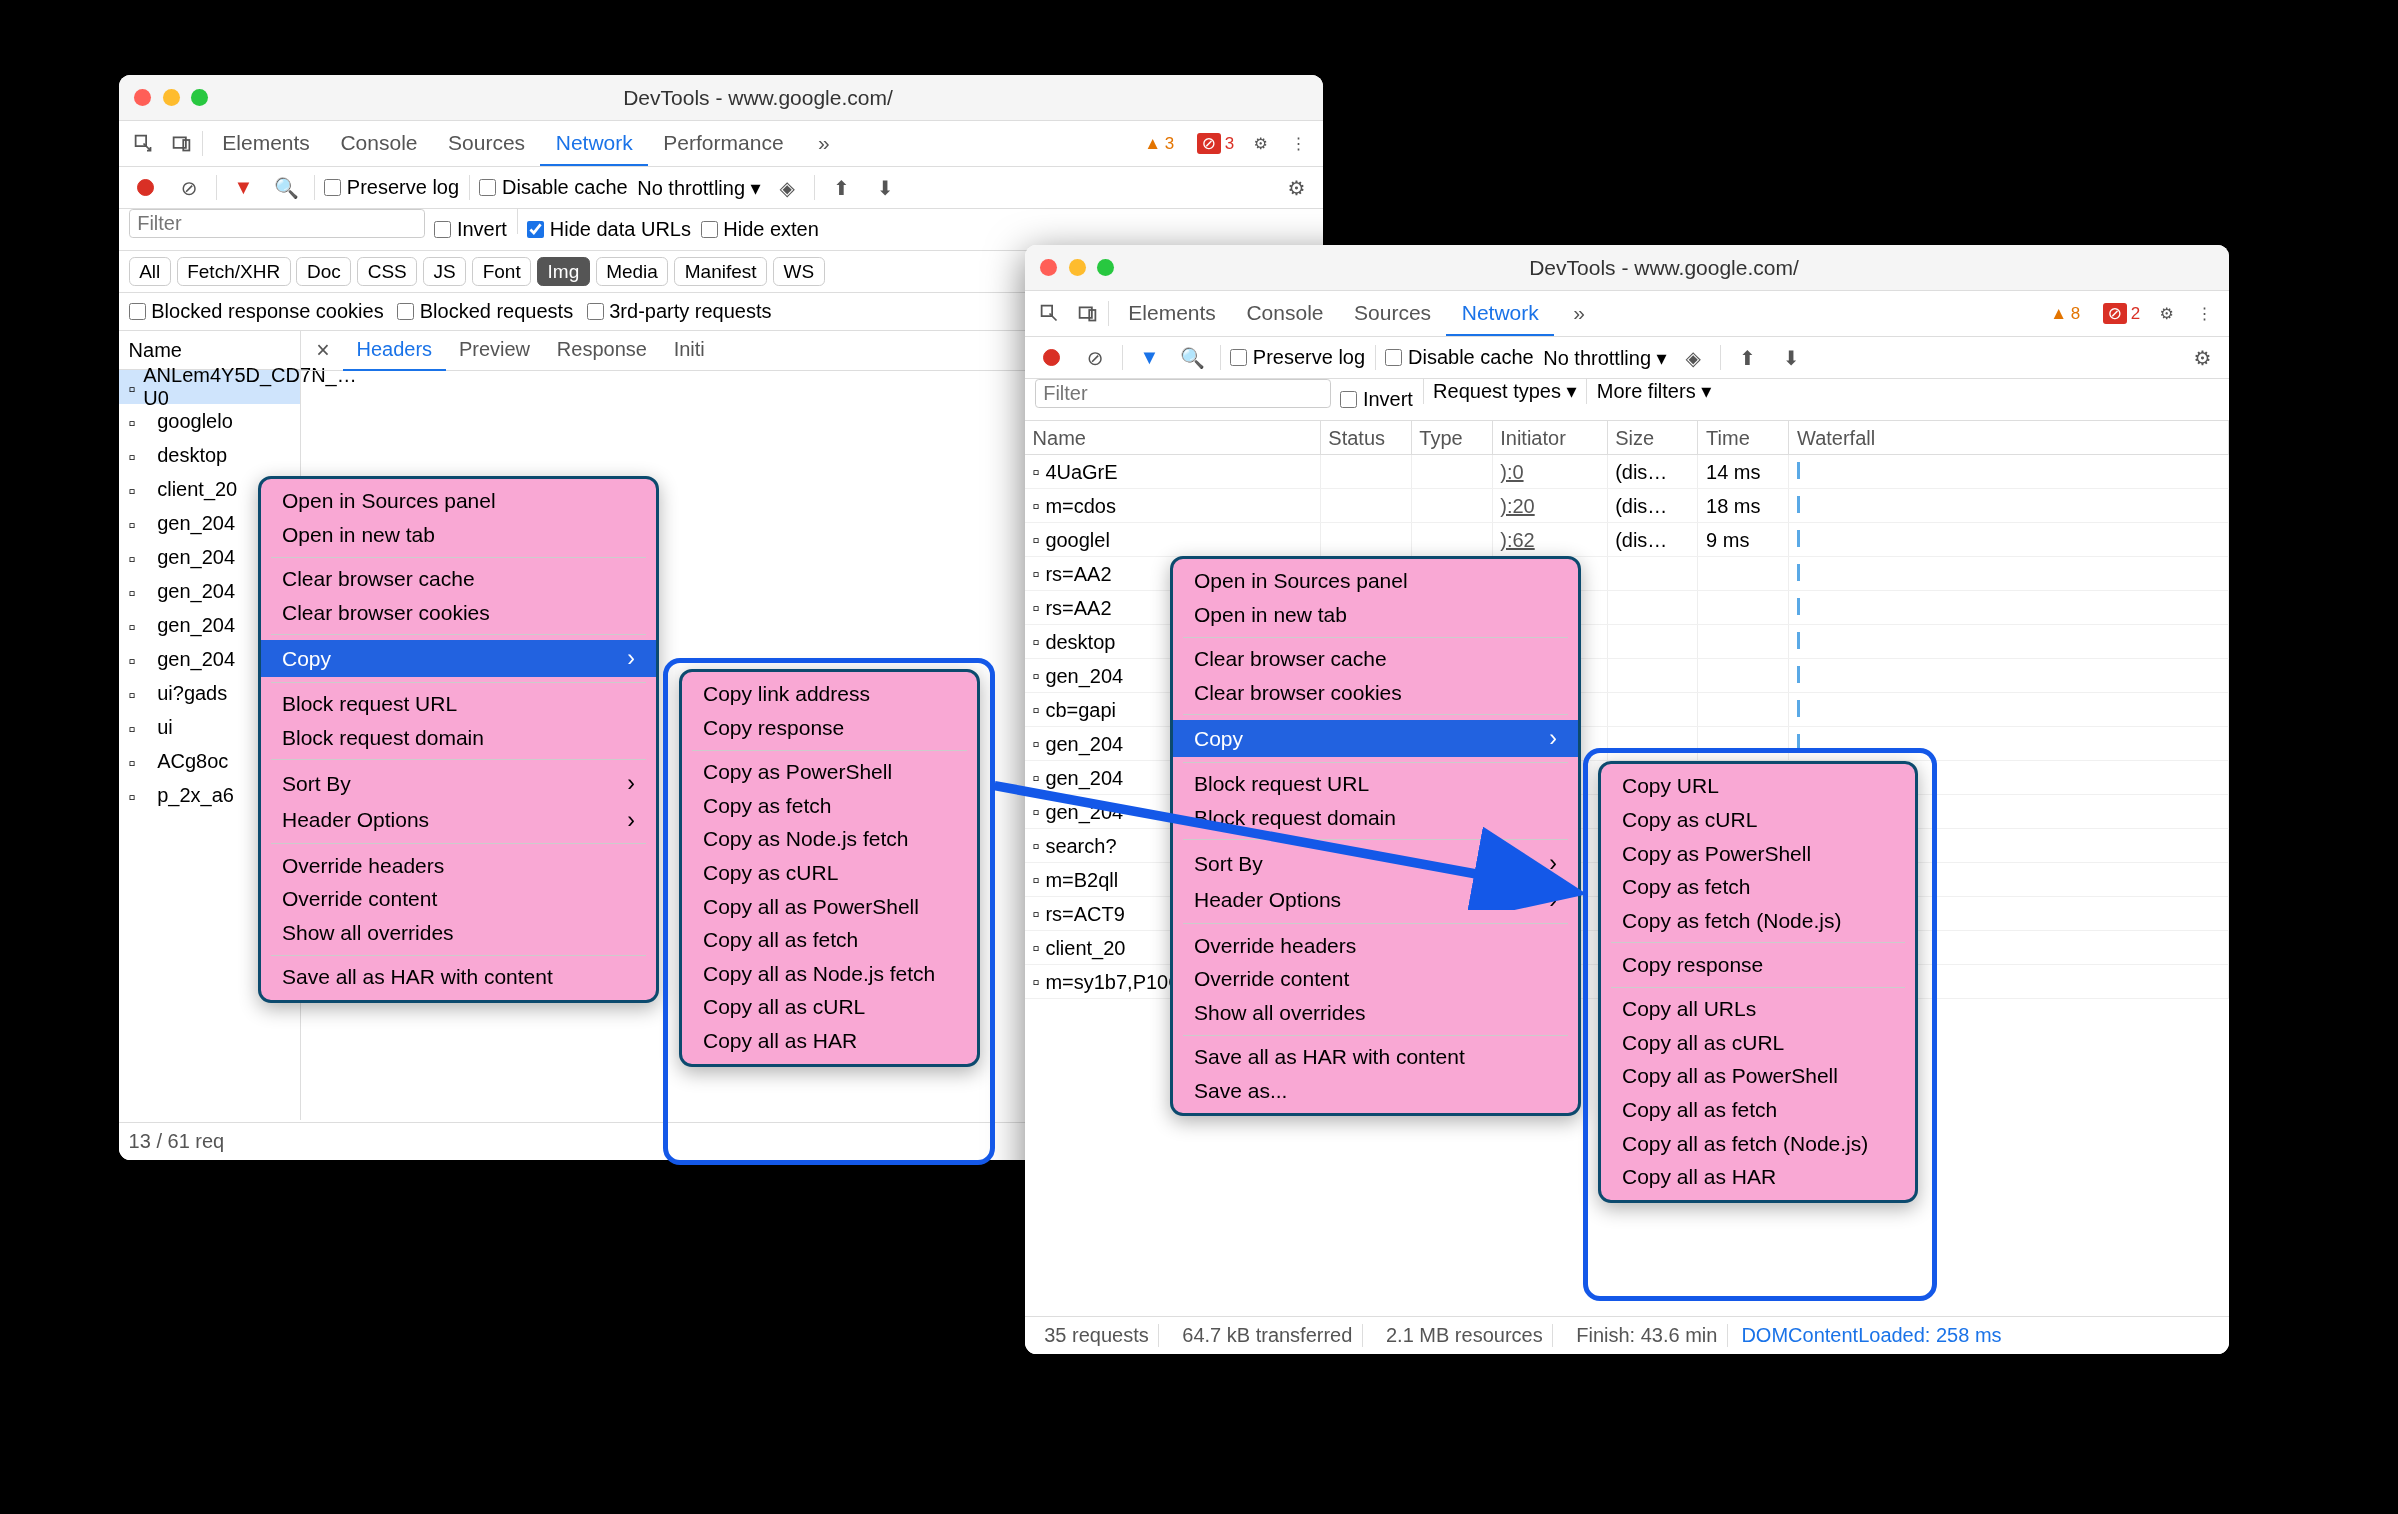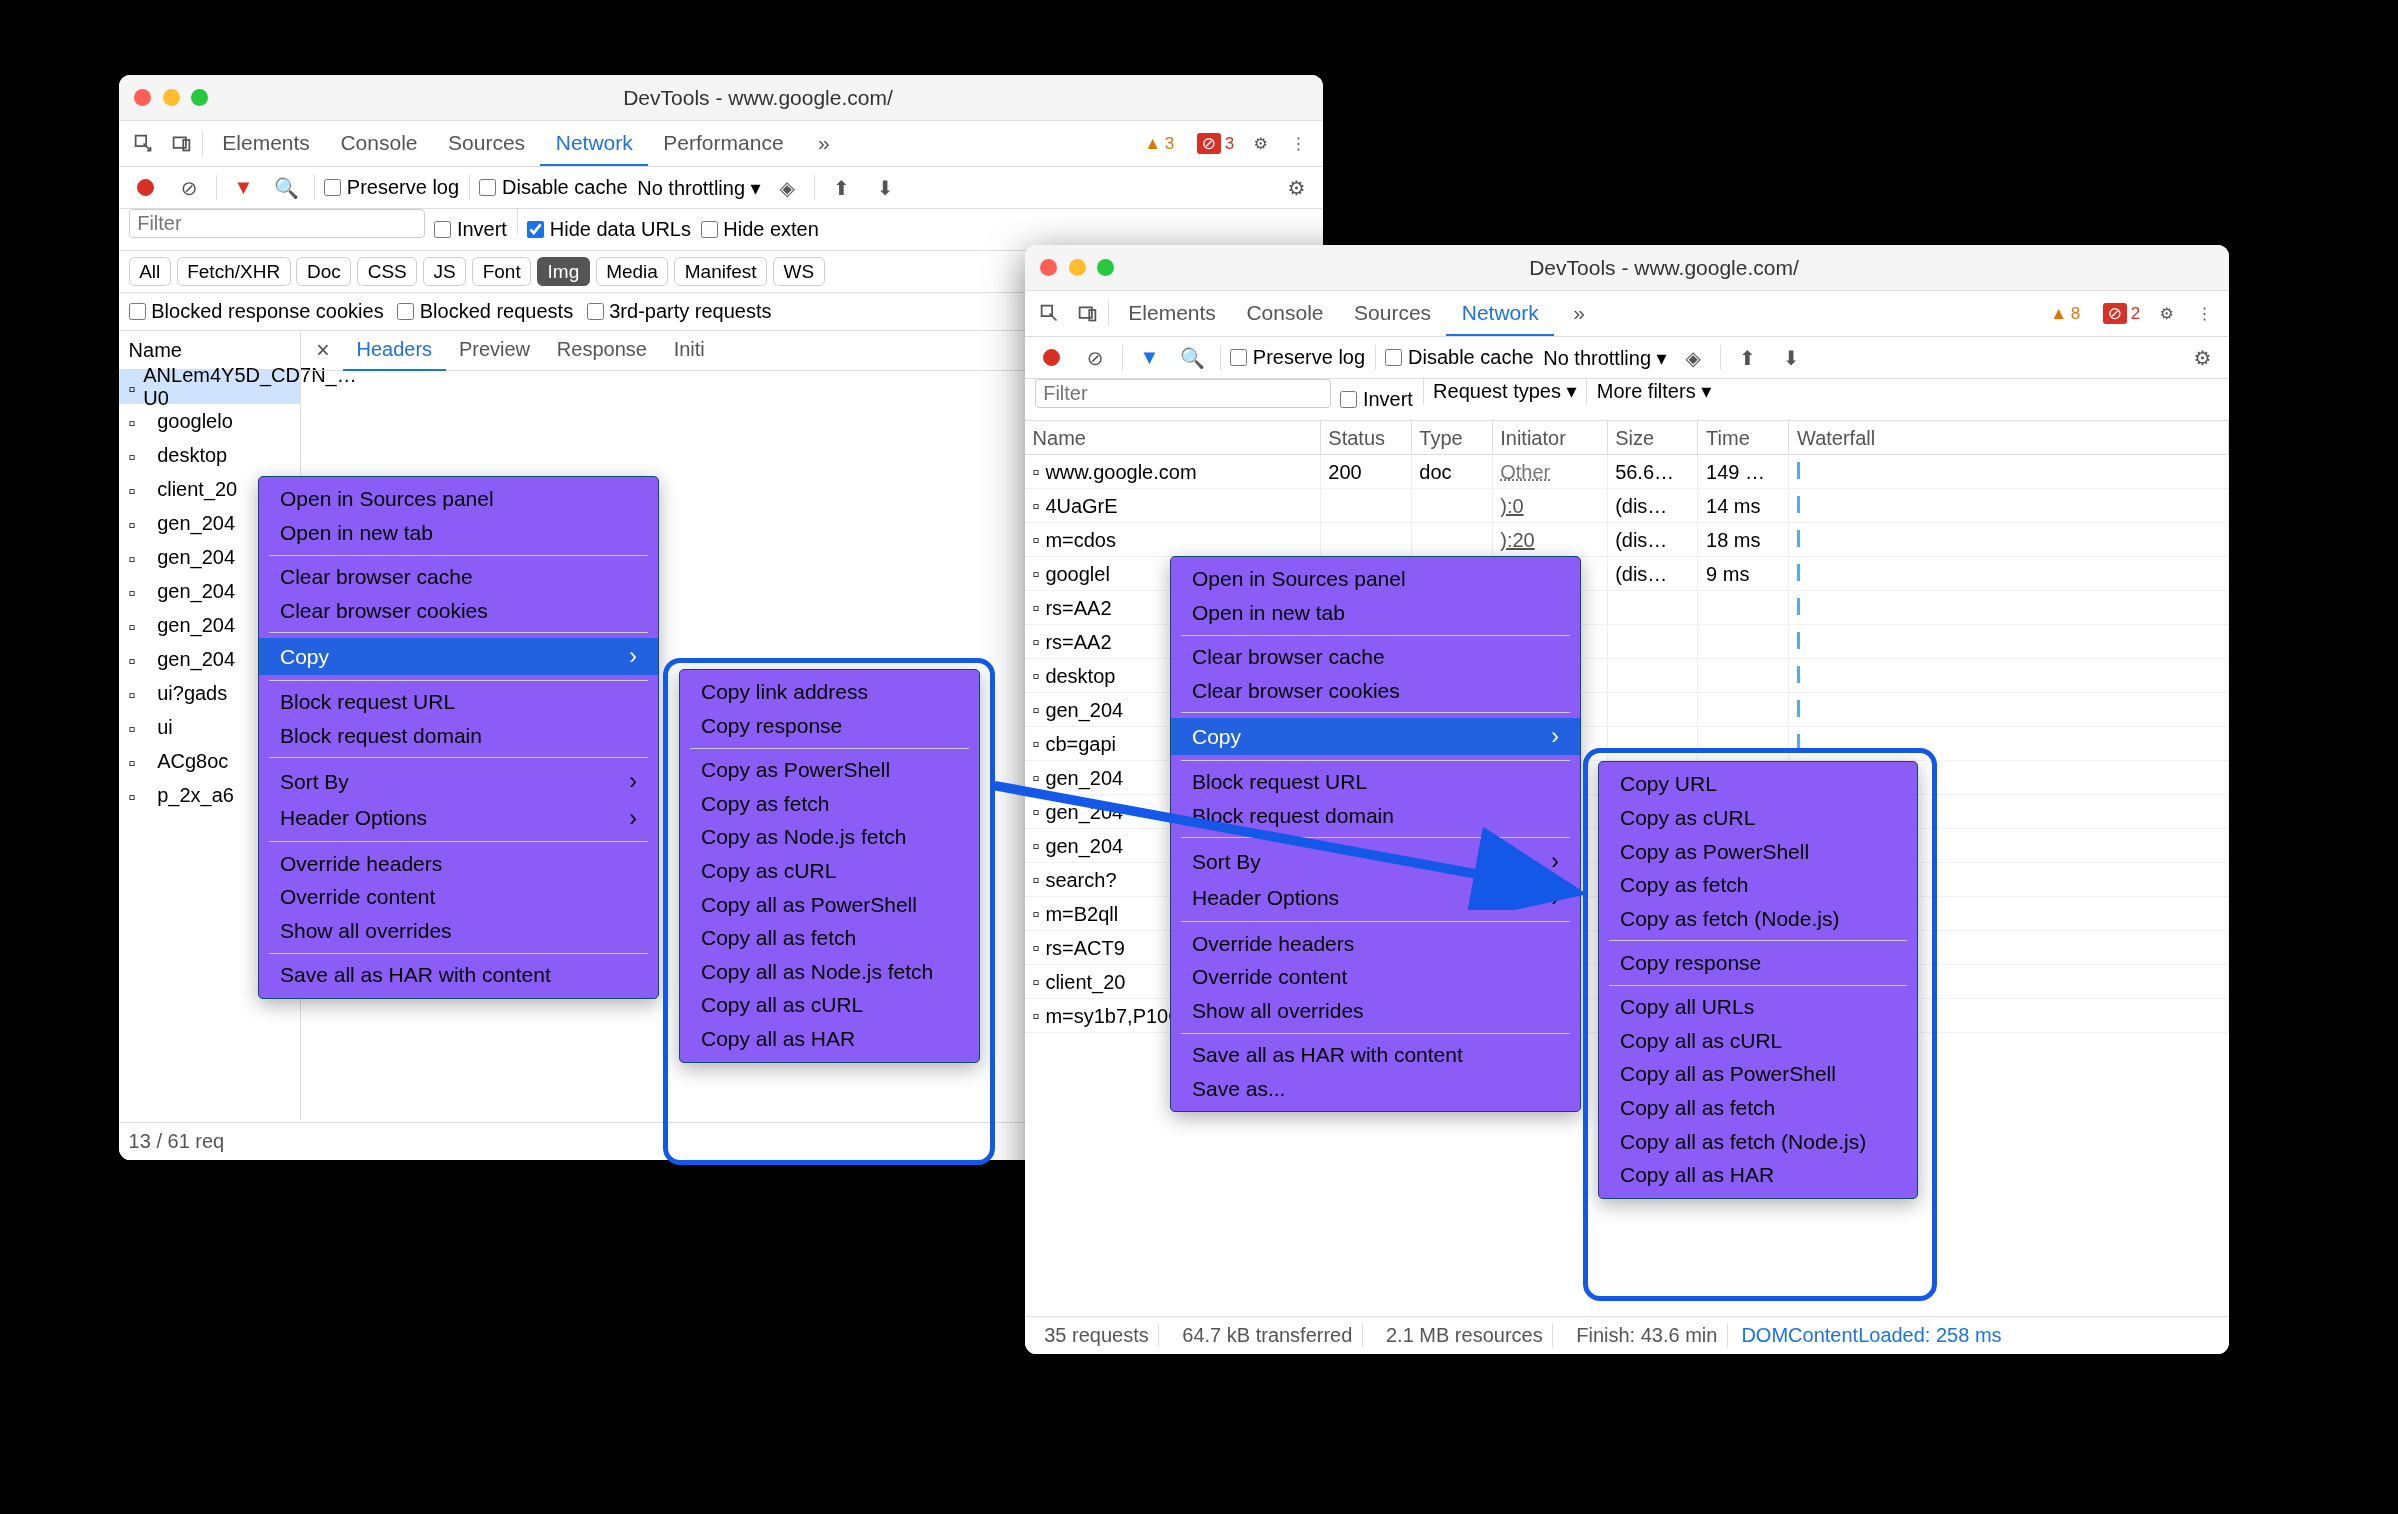--- a/index.html
+++ b/index.html
@@ -26,21 +26,21 @@
 .chip.active { background: #555; color: #fff; border-color: #555; }
 .options-row { display: flex; align-items: center; height: 38px; padding: 0 9.6px; gap: 13.4px; border-bottom: 1px solid #ddd; font-size: 20px; }
 .panel-tabs { display: flex; align-items: center; height: 40px; border-bottom: 1px solid #ddd; padding: 0 5.7px; gap: 3.8px; font-size: 20px; }
 .ptab { padding: 7.6px 13.4px; cursor: pointer; color: #555; border-bottom: 2.9px solid transparent; }
 .ptab.active { color: #1a73e8; border-bottom-color: #1a73e8; }
 .x-btn { padding: 5.7px 9.6px; cursor: pointer; font-size: 23px; color: #555; }
 .req-list { font-size: 20px; }
 .req-item { display: flex; align-items: center; height: 34px; padding: 0 9.6px; gap: 7.6px; cursor: pointer; }
 .req-item.selected { background: #cfe4fc; }
 .req-icon { width: 21px; height: 19px; display: inline-block; }
-.ctx-menu { position: absolute; background: #8b5cf6; border: 1px solid #0c4a6e; border-radius: 5px; box-shadow: 0 5.7px 19px rgba(0,0,0,0.3); padding: 5.7px 0; font-size: 21px; z-index: 100; }
+.ctx-menu { position: absolute; background: #f9a8d4; border: 3px solid #0c4a6e; border-radius: 13px; box-shadow: 0 5.7px 19px rgba(0,0,0,0.3); padding: 5.7px 0; font-size: 21px; z-index: 100; }
 .ctx-item { padding: 4.8px 21px; cursor: pointer; display: flex; justify-content: space-between; align-items: center; }
 .ctx-item.hl { background: #2262e0; color: #fff; }
 .ctx-sep { height: 1px; background: #ccc; margin: 4.8px 9.6px; }
 .sub-arrow::after { content: "›"; font-size: 23px; margin-left: 19px; }
 .table-header { display: flex; height: 34px; border-bottom: 1px solid #ddd; font-size: 20px; color: #555; }
 .th { padding: 5.7px 7.6px; border-right: 1px solid #ddd; }
 .table-row { display: flex; height: 34px; font-size: 20px; border-bottom: 1px solid #f0f0f0; }
 .td { padding: 5.7px 7.6px; border-right: 1px solid #eee; overflow: hidden; white-space: nowrap; text-overflow: ellipsis; }
 .status-bar { display: flex; align-items: center; height: 38px; padding: 0 9.6px; border-top: 1px solid #ddd; font-size: 20px; gap: 13.4px; background: #fff; color: #555; }
 .status-seg { padding: 0 9.6px; border-right: 1px solid #ddd; }
@@ -364,29 +364,20 @@
       <div class="th" style="width: 296px;">Name</div>
       <div class="th" style="width: 91px;">Status</div>
       <div class="th" style="width: 81px;">Type</div>
       <div class="th" style="width: 115px;">Initiator</div>
       <div class="th" style="width: 91px;">Size</div>
       <div class="th" style="width: 91px;">Time</div>
       <div class="th" style="width: 440px;">Waterfall</div>
     </div>
   <div id="rtable" style="height:calc(100% - 258px); overflow:hidden;">
       <div class="table-row">
-        <div class="td" style="width: 296px;"><span style="margin-right:5.7px;">▫</span>www.google.com</div>
-        <div class="td" style="width: 91px;">200</div>
-        <div class="td" style="width: 81px;">doc</div>
-        <div class="td" style="width: 115px;"><span class="dotted">Other</span></div>
-        <div class="td" style="width: 91px;">56.6…</div>
-        <div class="td" style="width: 91px;">149 …</div>
-        <div class="td" style="width: 440px;"><span style="display:inline-block;width:2.9px;height:17px;background:#5aa9e6;"></span></div>
-      </div>
-      <div class="table-row">
         <div class="td" style="width: 296px;"><span style="margin-right:5.7px;">▫</span>4UaGrE</div>
         <div class="td" style="width: 91px;"></div>
         <div class="td" style="width: 81px;"></div>
         <div class="td" style="width: 115px;"><span class="initiator-link">):0</span></div>
         <div class="td" style="width: 91px;">(dis…</div>
         <div class="td" style="width: 91px;">14 ms</div>
         <div class="td" style="width: 440px;"><span style="display:inline-block;width:2.9px;height:17px;background:#5aa9e6;"></span></div>
       </div>
       <div class="table-row">
         <div class="td" style="width: 296px;"><span style="margin-right:5.7px;">▫</span>m=cdos</div>

